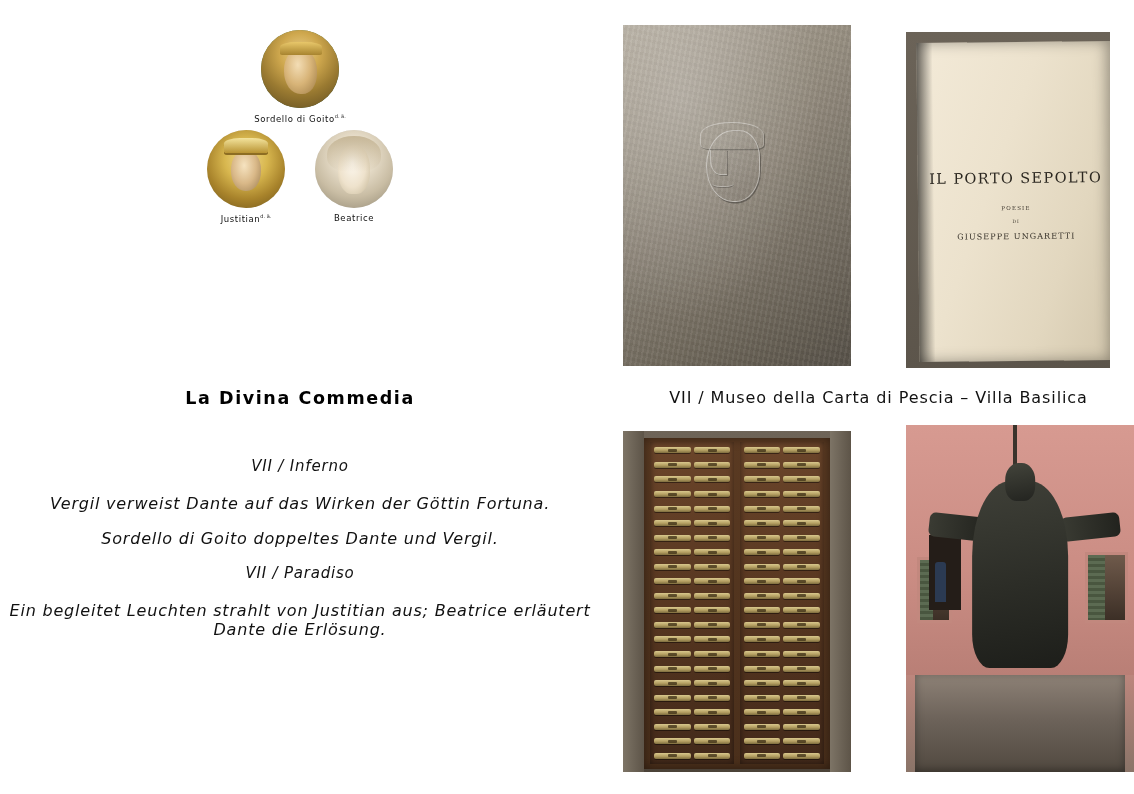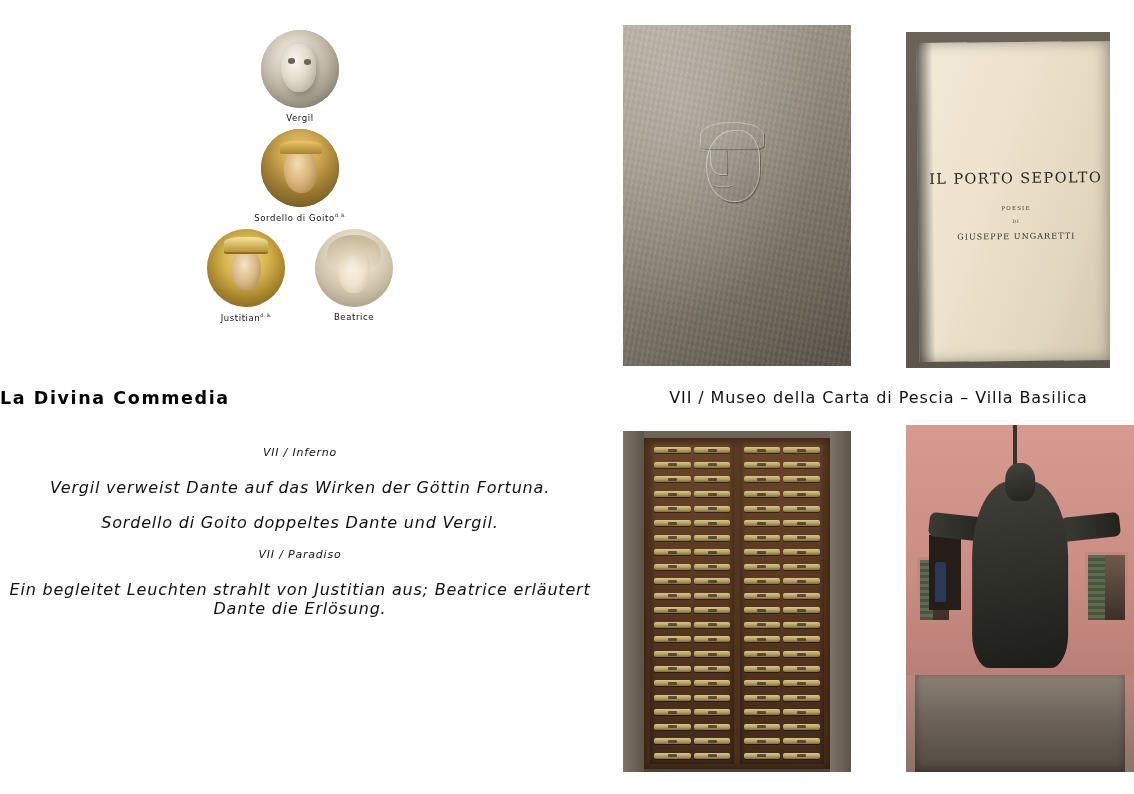--- a/index.html
+++ b/index.html
@@ -170,43 +170,44 @@
     width: 68%; height: 46%;
     border-radius: 50% 50% 40% 40%;
     background: linear-gradient(180deg, rgba(196,180,148,0.92), rgba(196,180,148,0));
   }
 
   .title {
     position: absolute;
     left: 0;
     top: 388px;
     width: 600px;
-    text-align: left;
+    text-align: center;
     font-size: 17.5px;
     font-weight: bold;
     letter-spacing: 1.6px;
     color: #000;
     font-family: "DejaVu Sans", sans-serif;
   }
 
   .verses {
     position: absolute;
     left: 0;
     top: 446px;
     width: 600px;
     text-align: center;
   }
 
   .cantica {
-    font-size: 11px;
+    font-size: 15px;
     letter-spacing: 0.8px;
     color: #111;
     font-style: italic;
     margin-bottom: 0;
     font-family: "DejaVu Sans", sans-serif;
+    margin-top: 11px;
   }
   .line {
     font-size: 16px;
     letter-spacing: 0.8px;
     color: #111;
     font-style: italic;
     font-family: "DejaVu Sans", sans-serif;
   }
   .verse-block { margin-bottom: 16px; }
   .verse-block .cantica { margin-bottom: 19px; }
@@ -495,30 +496,20 @@
 </style>
 </head>
 <body>
 
 <div class="page">
 
   <div class="left-col">
 
     <div class="portrait-stack">
 
-      <div class="portrait-row">
-        <div class="portrait">
-          <div class="portrait-disc">
-            <div class="art-vergil"></div>
-          </div>
-          <div class="portrait-caption">
-            <span>Vergil</span>
-          </div>
-        </div>
-      </div>
 
       <div class="portrait-row">
         <div class="portrait">
           <div class="portrait-disc">
             <div class="art-sordello"></div>
           </div>
           <div class="portrait-caption">
             <span>Sordello di Goito</span><span class="sup">d. ä.</span>
           </div>
         </div>

